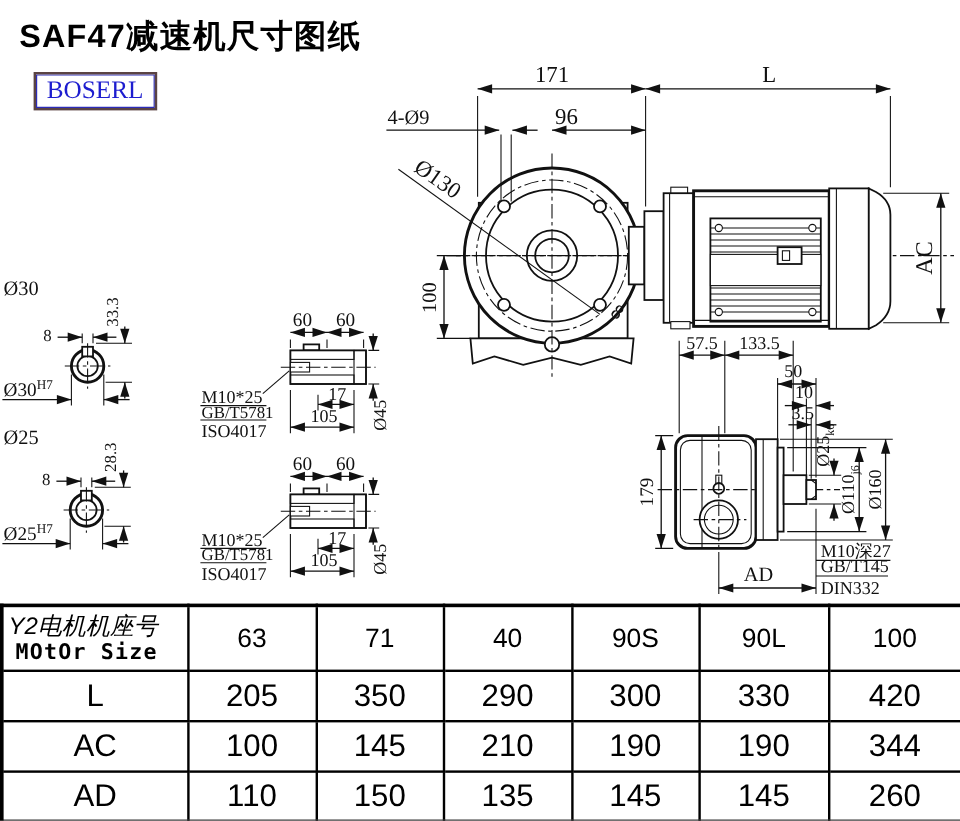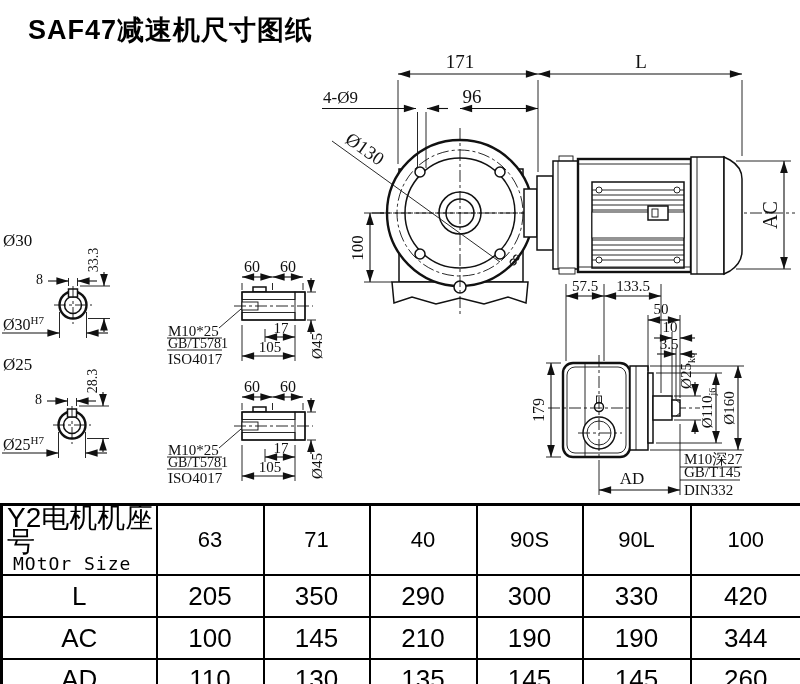--- a/index.html
+++ b/index.html
@@ -1,18 +1,18 @@
 <!DOCTYPE html>
 <html><head>
 <meta charset="utf-8">
 <style>
   html,body{margin:0;padding:0;background:#fff;}
   .stage{position:relative;width:800px;height:684px;background:#fff;overflow:hidden;
          font-family:"Liberation Sans",sans-serif;color:#000;}
-  .title{position:absolute;left:28px;top:12px;font-size:27px;font-weight:bold;
+  .title{position:absolute;left:16px;top:12px;font-size:27px;font-weight:bold;
          letter-spacing:1px;font-family:"Liberation Sans",sans-serif;color:#000;}
   .logo{position:absolute;left:28px;top:60px;padding:1px 9px 2px 9px;
         border:2px solid #5a4343;box-shadow:inset 0 0 0 1px #2c2cb8;
         font-family:"Liberation Serif",serif;font-size:21px;color:#1d1dcf;}
   svg{position:absolute;left:0;top:0;}
   .th{stroke:#111;stroke-width:2.4;fill:none;}
   .ln{stroke:#111;stroke-width:1.5;fill:none;}
   .tn{stroke:#111;stroke-width:0.9;fill:none;}
   .wf{fill:#fff;}
   .cl{stroke:#111;stroke-width:0.9;fill:none;stroke-dasharray:12 3 3 3;}
@@ -21,31 +21,32 @@
   .s19{font-size:19px;} .s17{font-size:17px;} .s16{font-size:16px;}
   .s15{font-size:15px;} .s14{font-size:14px;} .s10{font-size:10px;}
   .mid{text-anchor:middle;}
   
   .tblwrap{position:absolute;left:0;top:503px;width:800px;height:181px;}
   table{border-collapse:collapse;width:800px;height:181px;table-layout:fixed;
         border:3px solid #000;}
   td{border:2px solid #000;text-align:center;vertical-align:middle;
      font-family:"Liberation Sans",sans-serif;font-size:26px;color:#000;padding:0;}
   td.hd{font-size:22px;margin-left:36px;}
-  .hcn{font-size:28px;line-height:24px;text-align:left;padding-left:4px;}
+  .hcn{font-size:20px;line-height:24px;text-align:left;padding-left:4px;font-style:italic;}
   .hen{font-size:18px;font-family:"DejaVu Sans Mono",monospace;letter-spacing:1px;
-       line-height:20px;text-align:left;padding-left:10px;}
+       line-height:20px;text-align:left;padding-left:10px;font-weight:bold;}
   td.rl{font-size:26px;}
 </style>
 </head>
 <body>
 
 <div class="stage">
 
   <div class="title">SAF47减速机尺寸图纸</div>
+  <div class="logo">BOSERL</div>
 
   <svg width="800" height="503" viewBox="0 0 800 503">
     <defs>
       <marker id="ar" viewBox="0 0 12 8" refX="11.5" refY="4" markerWidth="12" markerHeight="8" orient="auto-start-reverse">
           <path d="M0.5,0.5 L11.5,4 L0.5,7.5 Z" fill="#111"></path>
         </marker>
       <pattern id="hp" width="6" height="6" patternTransform="rotate(45)" patternUnits="userSpaceOnUse">
         <line x1="0" y1="0" x2="0" y2="6" stroke="#444" stroke-width="1"></line>
       </pattern>
     </defs>
@@ -307,21 +308,21 @@
         <td>100</td>
         <td>145</td>
         <td>210</td>
         <td>190</td>
         <td>190</td>
         <td>344</td>
       </tr>
       <tr style="height:42px">
         <td class="rl">AD</td>
         <td>110</td>
-        <td>130</td>
+        <td>150</td>
         <td>135</td>
         <td>145</td>
         <td>145</td>
         <td>260</td>
       </tr>
     </tbody>
       </table>
   </div>
 
 </div>

